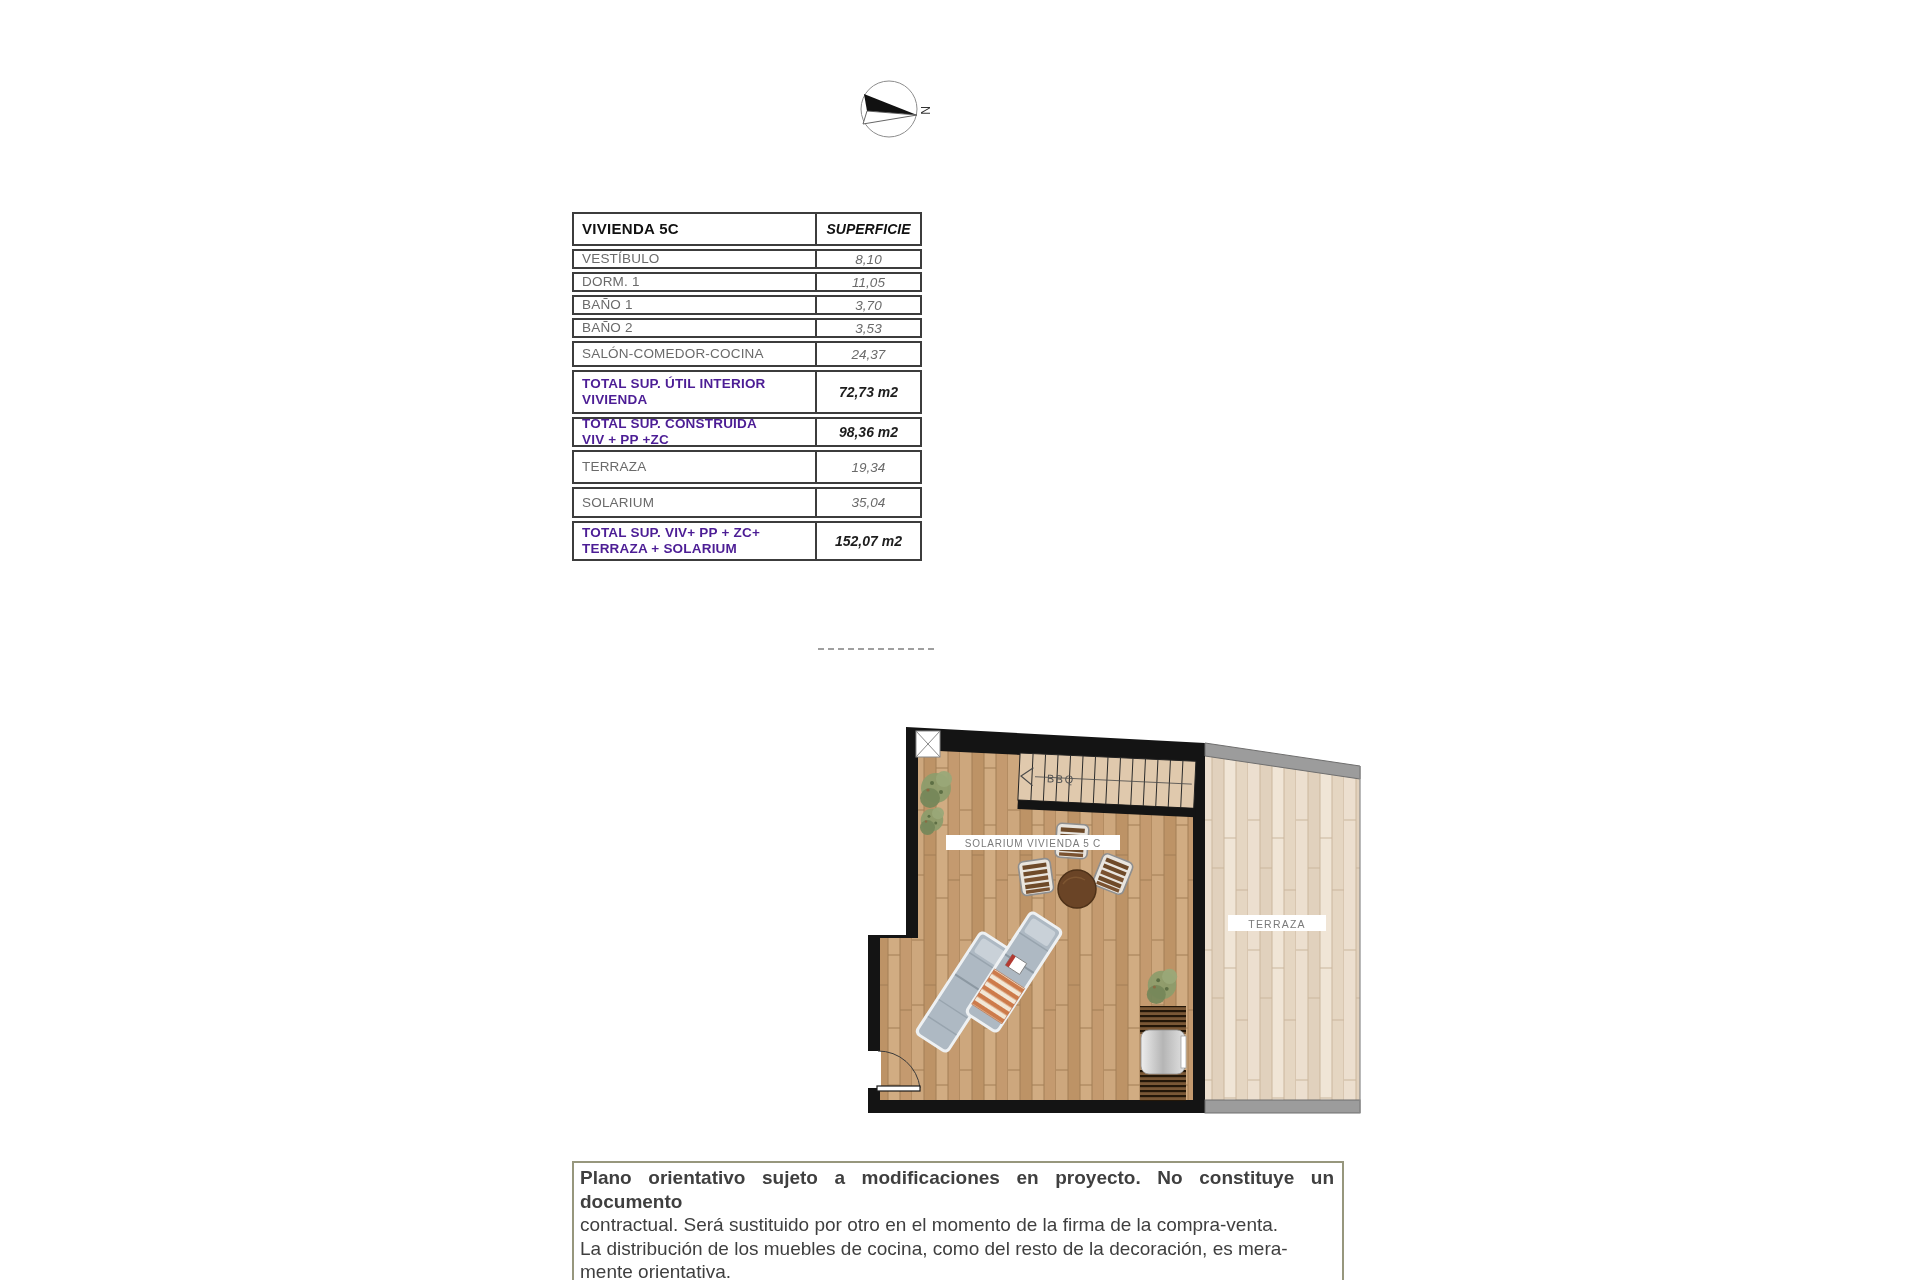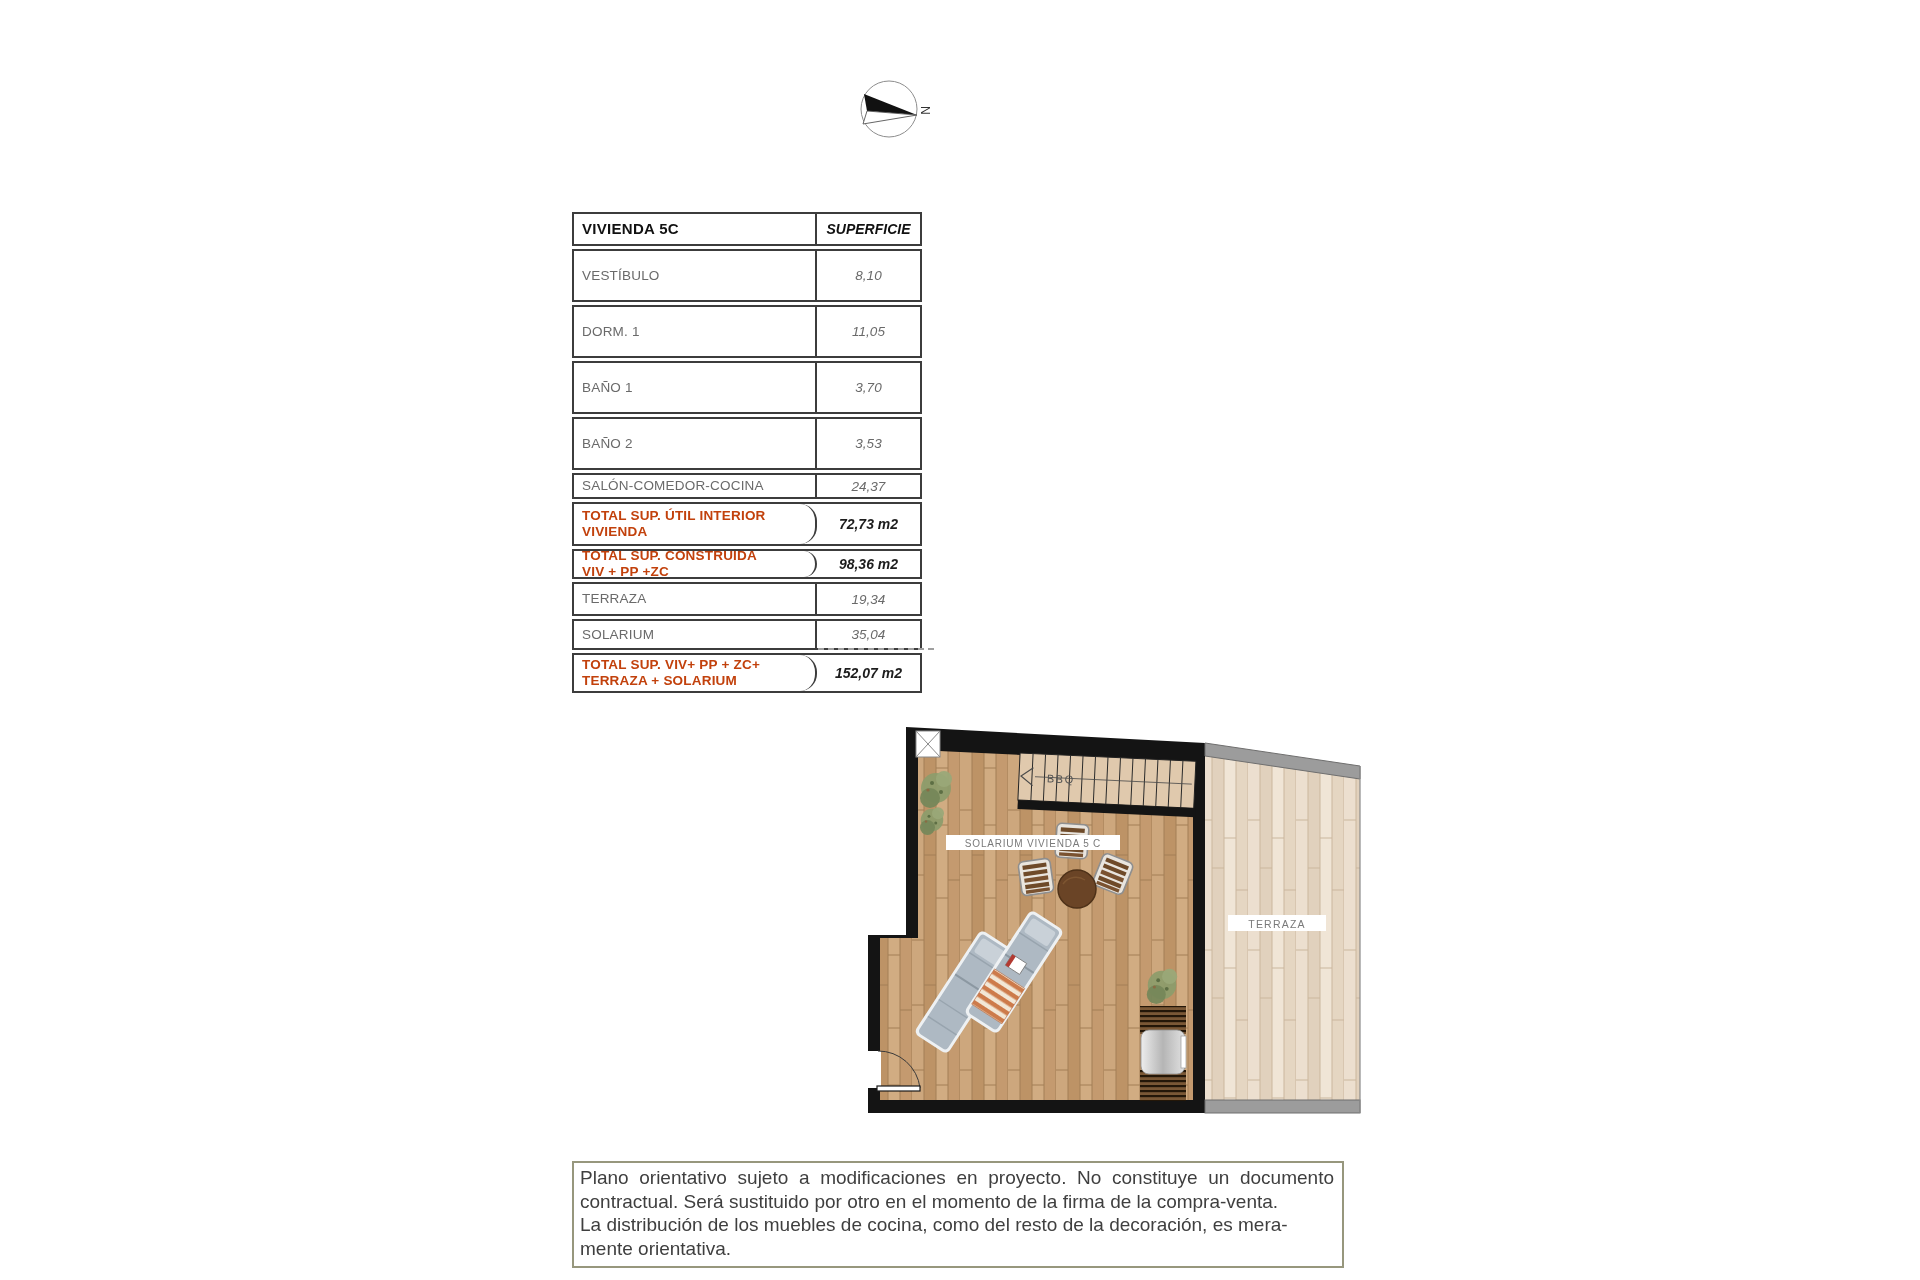--- a/index.html
+++ b/index.html
@@ -10,37 +10,37 @@
 
   
   .area-table{position:absolute;left:572px;top:212px;width:350px;}
   .trow{display:flex;border:2px solid #3c3c3c;background:#fff;box-sizing:border-box;margin-bottom:3px;}
   .tcell{display:flex;align-items:center;box-sizing:border-box;}
   .tcell.label{width:243px;border-right:2px solid #3c3c3c;padding-left:8px;padding-right:20px;
                color:#6a6a6a;font-size:13.5px;letter-spacing:.2px;white-space:pre-line;line-height:1.15;}
   .tcell.value{flex:1;justify-content:center;color:#6a6a6a;font-size:13.5px;font-style:italic;}
   .trow.head .tcell.label{color:#111;font-weight:bold;font-size:15px;letter-spacing:.3px;}
   .trow.head .tcell.value{color:#111;font-weight:bold;font-size:14px;}
-  .trow.total .tcell.label{color:#c2410c;font-weight:bold;border-radius:17px;}
+  .trow.total .tcell.label{color:#4c1d95;font-weight:bold;}
   .trow.total .tcell.value{color:#1d1d1d;font-weight:bold;font-size:14px;}
-  .r0{height:34px}.r1,.r2,.r3,.r4,.r5{height:53px}.r6{height:26px}
+  .r0{height:34px}.r1,.r2,.r3,.r4,.r5{height:20px}.r6{height:26px}
   .r7{height:44px}.r8{height:30px}.r9{height:34px}.r10{height:31px}.r11{height:40px}
   .wm-dashes{position:absolute;left:246px;top:436px;width:116px;height:0;
              border-top:2px dashed #9f9f9f;}
 
   
   .plan{position:absolute;left:858px;top:718px;width:510px;height:402px;}
   .plan text{font-family:"Liberation Sans",sans-serif;}
 
   
   .disclaimer{position:absolute;left:572px;top:1161px;width:772px;box-sizing:border-box;
               border:2px solid #97977d;background:#fff;padding:3px 8px 6px 6px;
               color:#3f3f3f;font-size:19px;line-height:23.5px;}
   .disclaimer .ln{white-space:nowrap;}
-  .disclaimer .ln.just{white-space:normal;text-align:justify;text-align-last:justify;}
+  .disclaimer .ln.just{white-space:normal;text-align:justify;text-align-last:justify;font-weight:bold;}
 </style>
 </head>
 <body>
 
 <svg class="compass" viewBox="845 70 100 88">
   <circle cx="889" cy="111" r="28" fill="none" stroke="#8d8d8d" stroke-width="1"></circle>
   <polygon points="864,96 917,117 867,113" fill="#111"></polygon>
   <polygon points="867,113 917,117 863,126" fill="#ffffff" stroke="#555" stroke-width="0.9"></polygon>
   <text x="921" y="116" font-size="12" fill="#333" transform="rotate(90 925 112)">N</text>
 </svg>

